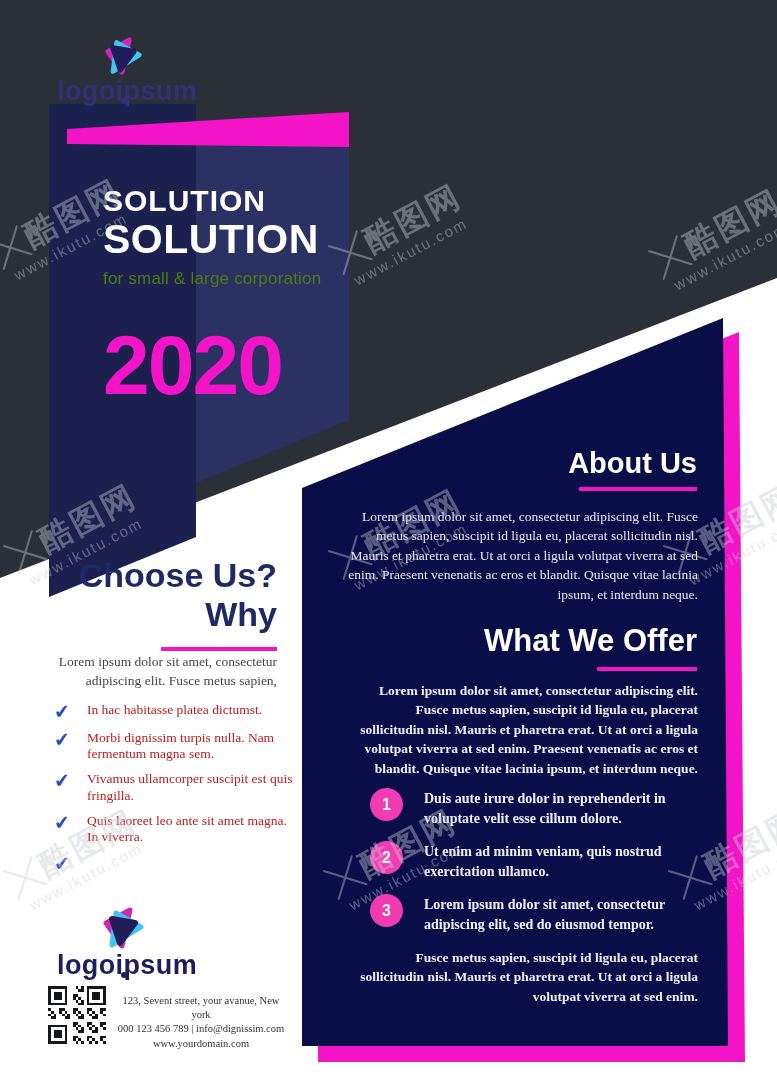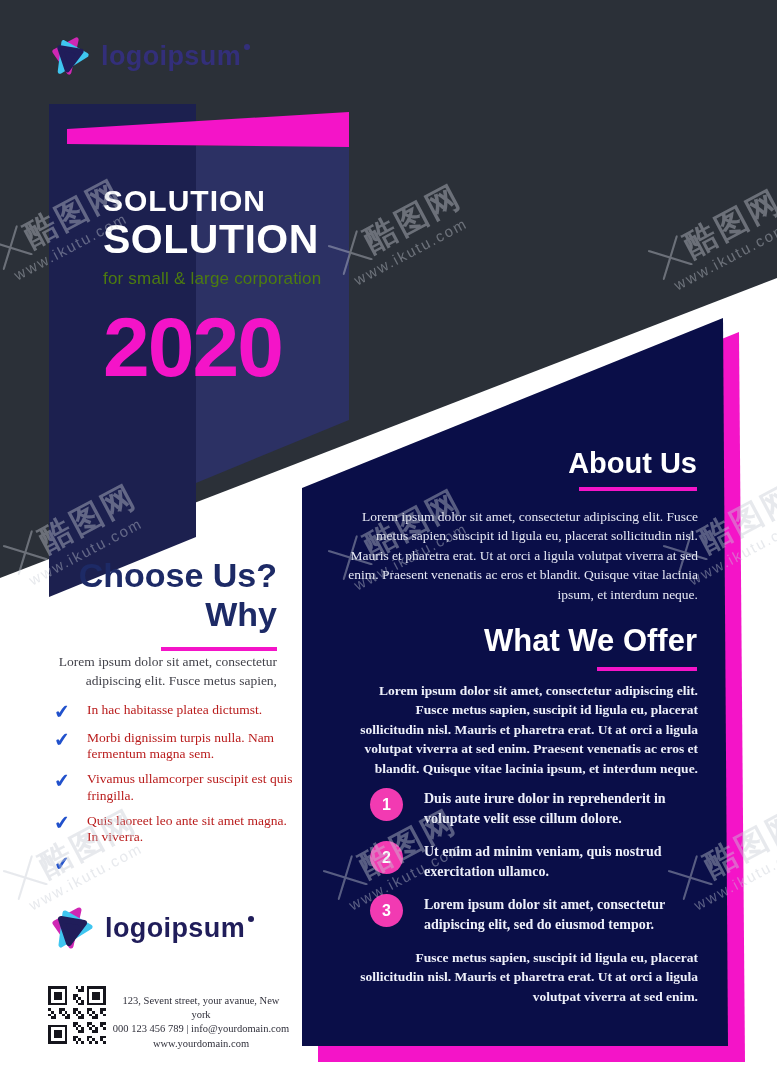--- a/index.html
+++ b/index.html
@@ -17,35 +17,35 @@
     clip-path:polygon(0 0,147px 0,147px 433px,0 493px);z-index:2;}
   .panel-b{left:196px;top:146px;width:153px;height:337px;background:#2c3164;
     clip-path:polygon(0 0,153px 0,153px 274px,0 337px);z-index:2;}
   .pink-stripe{left:67px;top:112px;width:282px;height:36px;background:#f414c8;
     clip-path:polygon(0 17px,282px 0,282px 35px,0 32px);z-index:3;}
   .panel-c-shadow{left:318px;top:332px;width:427px;height:730px;background:#f414c8;
     clip-path:polygon(0 170px,421px 0,427px 730px,0 730px);z-index:4;}
   .panel-c{left:302px;top:318px;width:426px;height:728px;background:#0a0e48;
     clip-path:polygon(0 170px,421px 0,426px 728px,0 728px);z-index:5;}
   
-  .brand{display:flex;align-items:center;z-index:10;}
+  .brand{display:flex;align-items:center;z-index:10;flex-direction:column;}
   .brand-top{left:48px;top:36px;}
   .brand-bottom{left:48px;top:906px;}
   .brand-text{font-weight:700;font-size:27px;letter-spacing:.4px;margin-left:9px;}
   .brand-top .brand-text{color:#332f7a;}
   .brand-bottom .brand-text{color:#201d5a;}
   .brand-dot{width:6px;height:6px;border-radius:50%;margin-left:3px;transform:translateY(-9px);}
   .brand-top .brand-dot{background:#332f7a;}
   .brand-bottom .brand-dot{background:#201d5a;}
   
   .banner-text{left:103px;top:186px;width:250px;z-index:10;}
   .banner-title1{font-size:30px;font-weight:700;color:#fff;letter-spacing:1px;line-height:1;}
   .banner-title2{font-size:41px;font-weight:700;color:#fff;letter-spacing:.5px;line-height:1;margin-top:3px;}
   .banner-sub{font-size:17px;font-weight:400;color:#4d7c0f;margin-top:9px;letter-spacing:.2px;}
-  .banner-year{font-size:84px;font-weight:700;color:#f414c8;letter-spacing:-2px;line-height:1;margin-top:16px;}
+  .banner-year{font-size:84px;font-weight:700;color:#f414c8;letter-spacing:-2px;line-height:1;margin-top:34px;}
   
   .sec-head{z-index:10;text-align:right;}
   .sec-head .h{font-weight:700;color:#ffffff;line-height:1.05;}
   .underline{height:4px;background:#f414c8;margin-left:auto;margin-top:9px;}
   .about-head{right:80px;top:448px;margin-left:42px;}
   .about-head .h{font-size:29px;}
   .u-about{width:118px;}
   .offer-head{right:80px;top:625px;}
   .offer-head .h{font-size:31px;}
   .u-offer{width:100px;}
@@ -272,21 +272,21 @@
         <rect x="20" y="15" width="1" height="1" fill="#15151c"></rect>
         <rect x="20" y="18" width="1" height="1" fill="#15151c"></rect>
         <rect x="20" y="20" width="1" height="1" fill="#15151c"></rect>
       </svg>
   </div>
   <div class="abs contact">
     <div>123, Sevent street, your avanue, New york</div>
     <div>
       <span>000 123 456 789</span>
       <span>|</span>
-      <span>info@yourdomain.com</span>
+      <span>info@dignissim.com</span>
     </div>
     <div>www.yourdomain.com</div>
   </div>
 
   <div id="wm-layer">
       <div class="wm" style="left: -50px; top: 203px;">
         <div class="wm-l1">╳酷图网</div>
         <div class="wm-l2">www.ikutu.com</div>
       </div>
       <div class="wm" style="left: 290px; top: 208px;">

